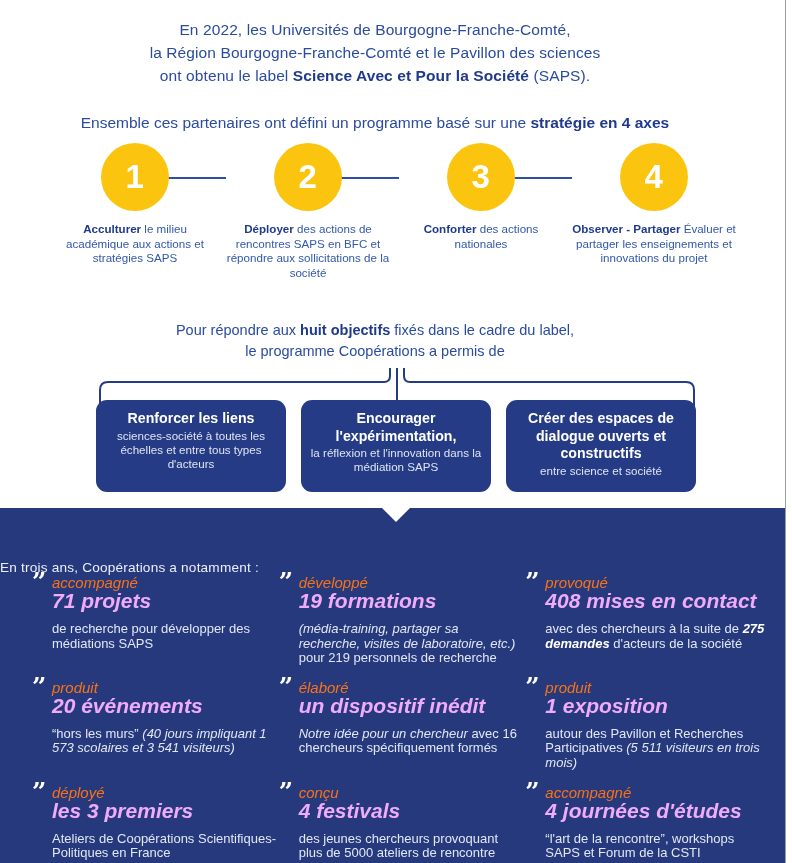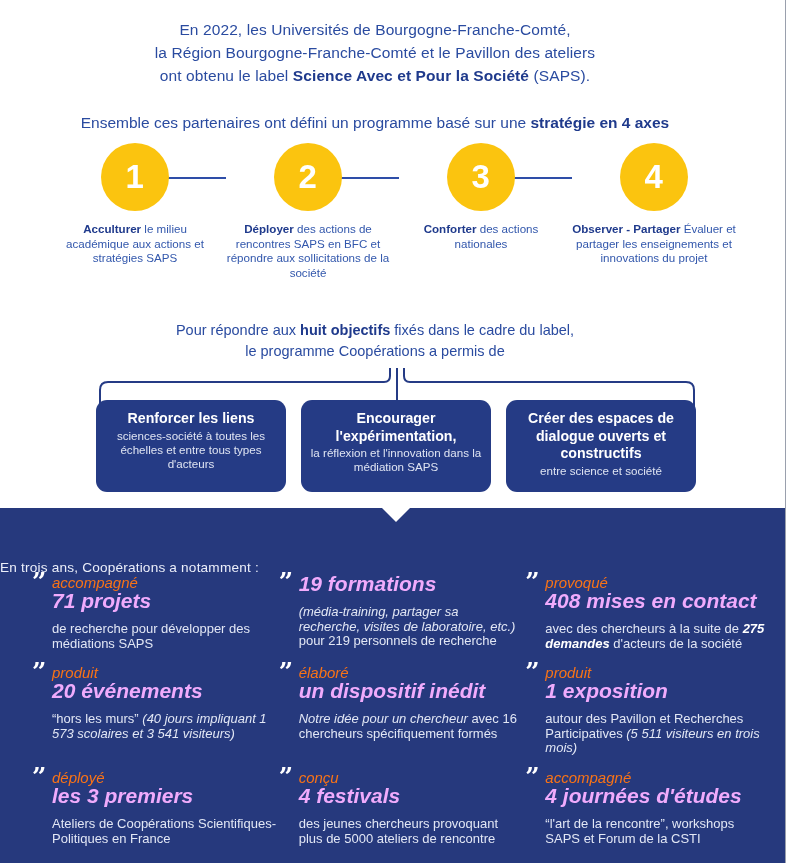--- a/index.html
+++ b/index.html
@@ -260,21 +260,21 @@
 </style>
 </head>
 <body>
 
 <div class="page">
 
   <div class="edge-line"></div>
 
   <div class="intro">
     <span class="line">En 2022, les Universités de Bourgogne-Franche-Comté,</span>
-    <span class="line">la Région Bourgogne-Franche-Comté et le Pavillon des ateliers</span>
+    <span class="line">la Région Bourgogne-Franche-Comté et le Pavillon des sciences</span>
     <span class="line"><span>ont obtenu le label </span><b>Science Avec et Pour la Société</b><span> (SAPS).</span></span>
   </div>
 
   <div class="strategy">
     <span>Ensemble ces partenaires ont défini un programme basé sur une </span><b>stratégie en 4 axes</b>
   </div>
 
   <div class="axes">
     <div class="connector conn-0"></div>
     <div class="connector conn-1"></div>
@@ -337,20 +337,21 @@
 
       <div class="stat-row">
         <div class="stat">
           <span class="qmark">”</span>
           <span class="verb">accompagné</span>
           <span class="headline">71 projets</span>
           <span class="detail"><span>de recherche pour développer des médiations SAPS</span><i></i><b></b><span></span></span>
         </div>
         <div class="stat">
           <span class="qmark">”</span>
+          <span class="verb">développé</span>
           <span class="headline">19 formations</span>
           <span class="detail"><span></span><i>(média-training, partager sa recherche, visites de laboratoire, etc.)</i><b></b><span> pour 219 personnels de recherche</span></span>
         </div>
         <div class="stat">
           <span class="qmark">”</span>
           <span class="verb">provoqué</span>
           <span class="headline">408 mises en contact</span>
           <span class="detail"><span>avec des chercheurs à la suite de </span><i></i><b>275 demandes</b><span> d'acteurs de la société</span></span>
         </div>
       </div>

